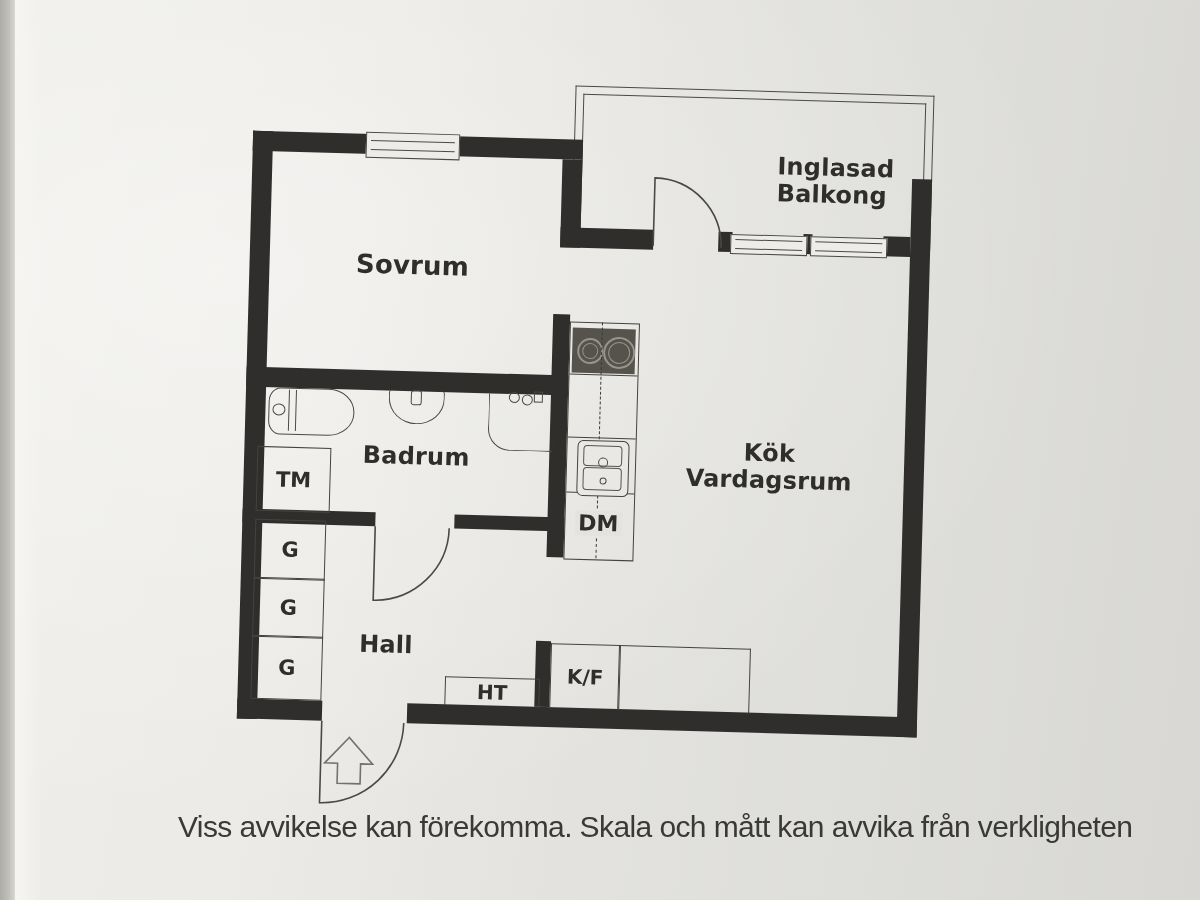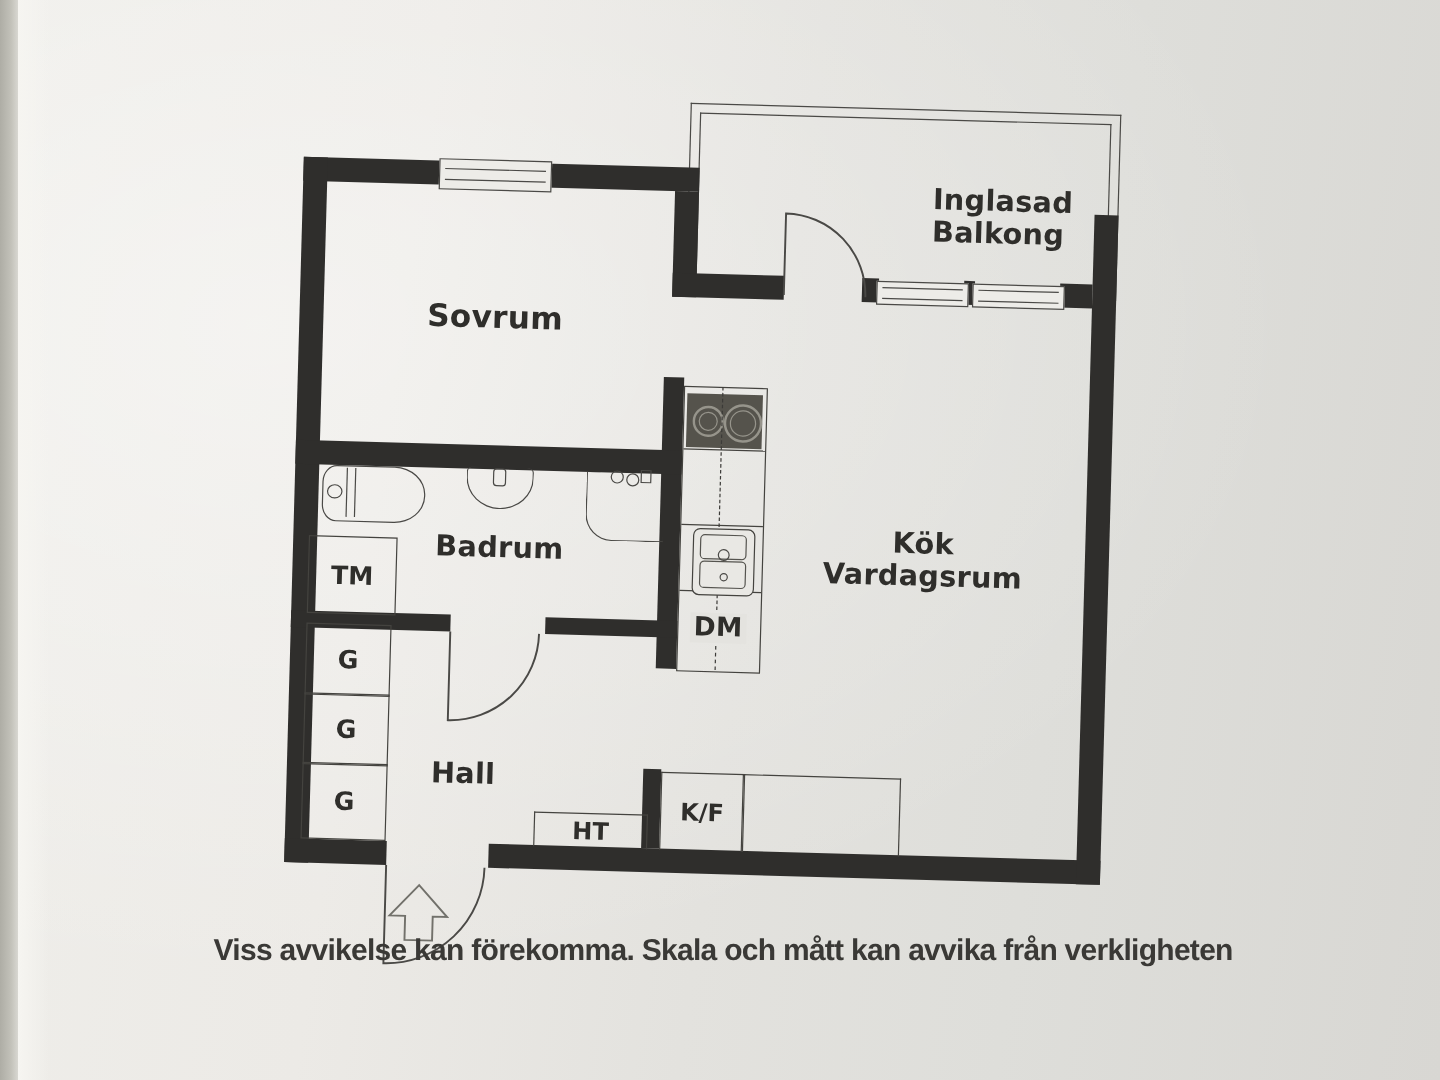--- a/index.html
+++ b/index.html
@@ -40,23 +40,23 @@
   .stove{position:absolute;background:#55534c;}
   .burner{position:absolute;border-radius:50%;border:2px solid #96948b;}
   .burner .in{position:absolute;border-radius:50%;border:1.5px solid #96948b;inset:3px;}
   .dash{position:absolute;border-left:1.5px dashed #3c3b38;width:0;}
   .sink-k{position:absolute;border:1.5px solid #44433f;border-radius:6px;background:#e9e8e4;}
   .basin{position:absolute;border:1.2px solid #55544f;border-radius:4px;}
   .fixline{position:absolute;border-left:1.3px solid #4a4946;width:0;}
   .circ{position:absolute;border:1.3px solid #4a4946;border-radius:50%;}
   svg.overlay{position:absolute;left:0;top:0;}
   .caption{
-    position:absolute;left:178px;top:778px;width:1000px;
+    position:absolute;left:178px;top:810px;width:1000px;
     font-family:"Liberation Sans","DejaVu Sans",sans-serif;
-    font-size:25px;font-weight:700;letter-spacing:-0.6px;color:#3a3936;
+    font-size:30px;font-weight:400;letter-spacing:-0.6px;color:#3a3936;
   }
 </style>
 </head>
 <body>
 
 <div class="photo">
   <div class="table-edge"></div>
   <div class="paper-curl"></div>
 
   <div class="plan">

